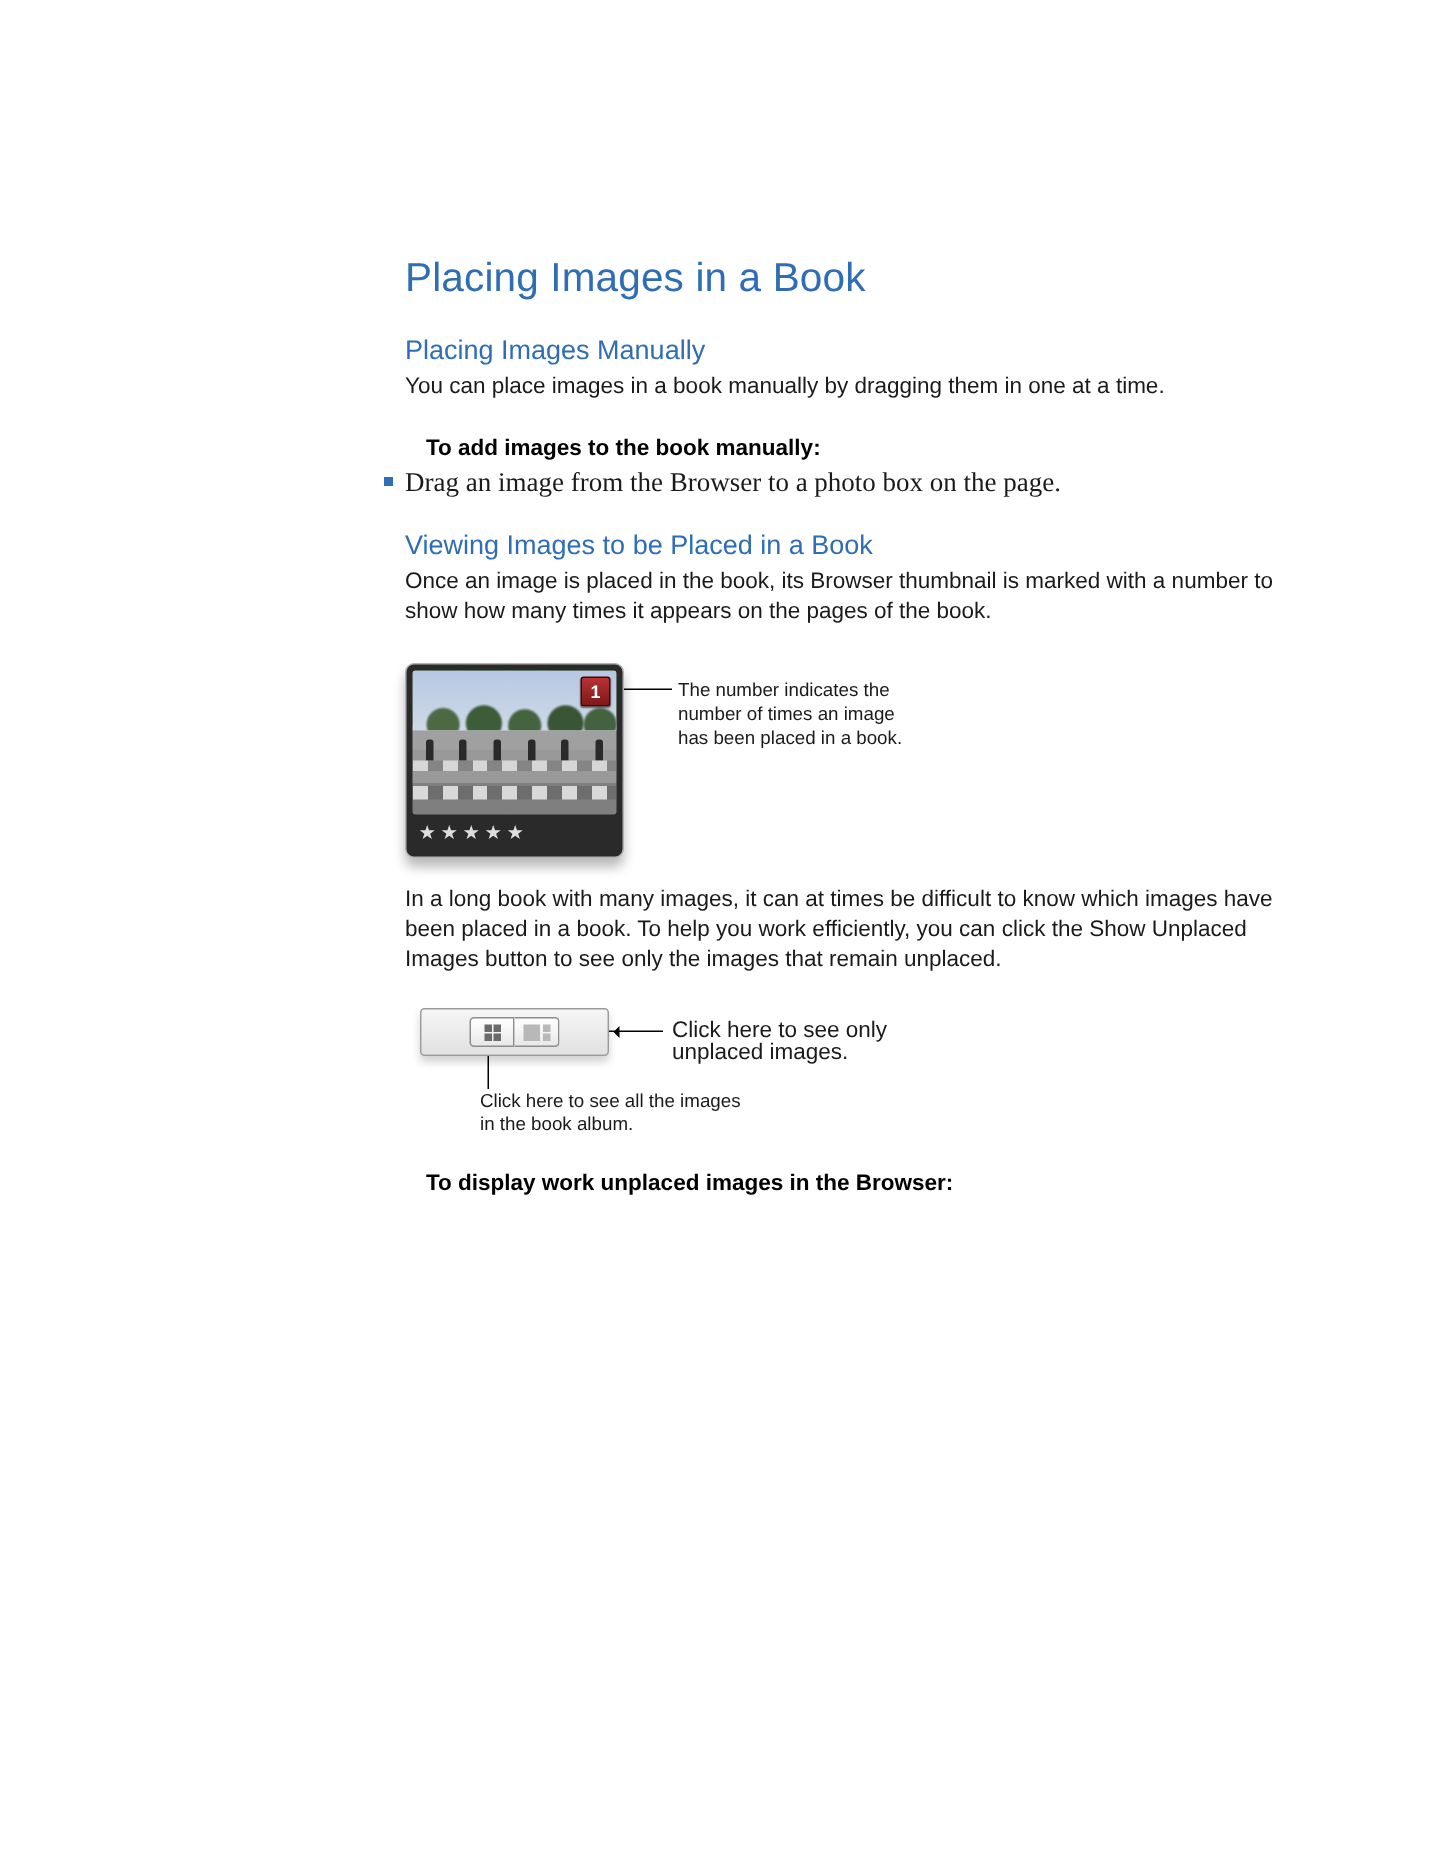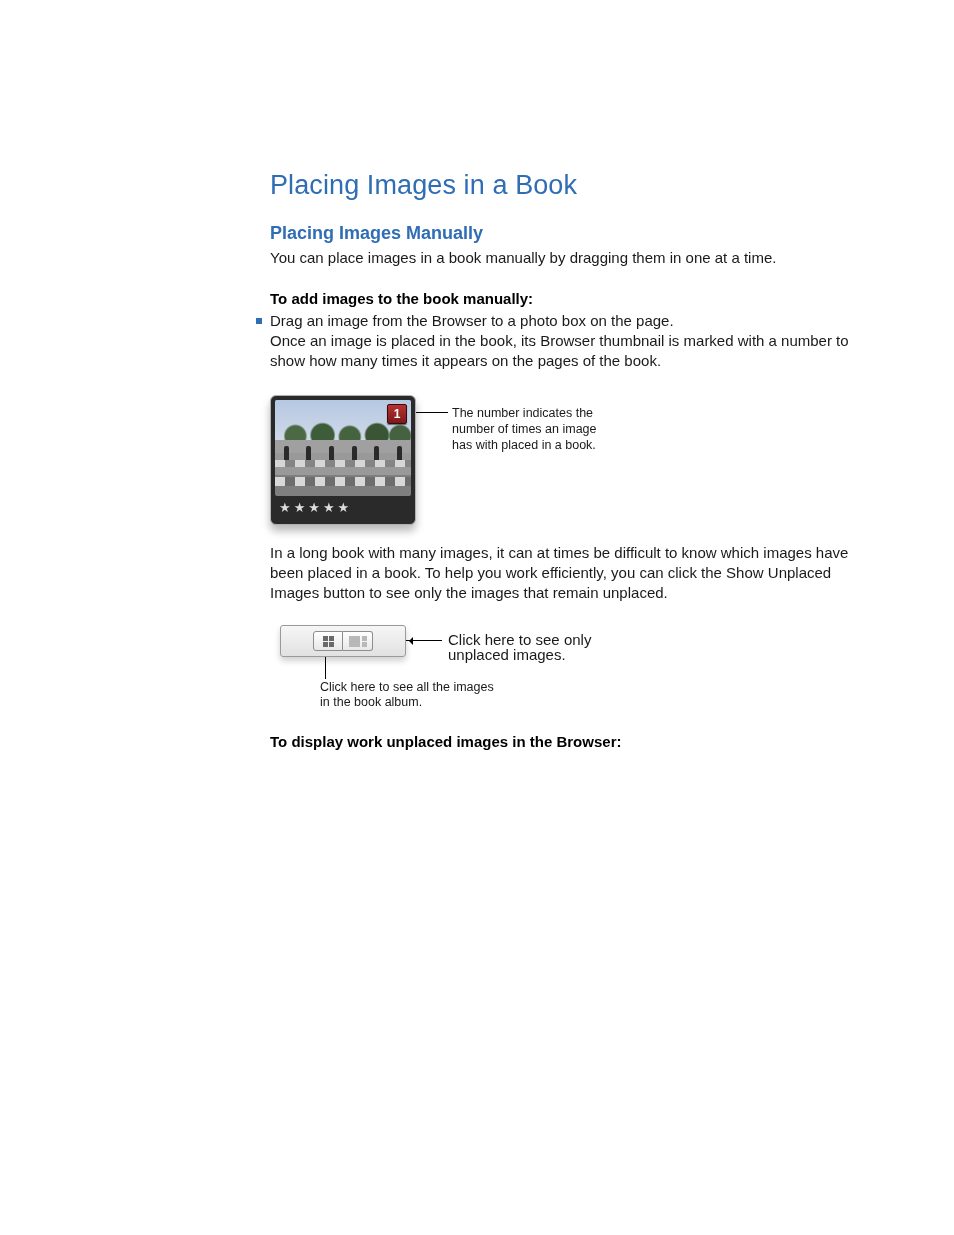--- a/index.html
+++ b/index.html
@@ -28,46 +28,47 @@
   h1.main {
     color: #2f6db5;
     font-size: 27px;
     font-weight: 400;
     margin: 0 0 8px 0;
     letter-spacing: .1px;
   }
   h2.sub {
     color: #2f6db5;
     font-size: 18px;
-    font-weight: 700;
+    font-weight: 400;
     margin: 22px 0 4px 0;
   }
   p.body {
     font-size: 15px;
     line-height: 20px;
     margin: 0 70px 4px 0;
     color: #1a1a1a;
   }
   p.task {
     font-size: 15px;
     font-weight: 700;
-    margin: 22px 0 4px 0;
+    margin: 22px 0 4px 14px;
     color: #000;
   }
   ul.bullets {
     list-style: none;
     margin: 0 70px 0 0;
     padding: 0;
   }
   ul.bullets li {
     position: relative;
     padding-left: 0px;
     margin-left: 0;
-    font-size: 15px;
+    font-size: 18px;
     line-height: 20px;
+    font-family: Liberation Serif, serif;
   }
   ul.bullets li::before {
     content: "";
     position: absolute;
     left: -14px;
     top: 7px;
     width: 6px;
     height: 6px;
     background: #2f6db5;
   }
@@ -279,41 +280,42 @@
 
   <h1 class="main">Placing Images in a Book</h1>
 
   <h2 class="sub">Placing Images Manually</h2>
   <p class="body">You can place images in a book manually by dragging them in one at a time.</p>
   <p class="task">To add images to the book manually:</p>
   <ul class="bullets">
     <li>Drag an image from the Browser to a photo box on the page.</li>
   </ul>
 
+  <h2 class="sub">Viewing Images to be Placed in a Book</h2>
   <p class="body">Once an image is placed in the book, its Browser thumbnail is marked with a number to show how many times it appears on the pages of the book.</p>
 
   <div class="fig1">
     <div class="thumb-outer">
       <div class="thumb-img">
         <div class="trees"></div>
         <div class="figures">
           <div class="person"></div>
             <div class="person"></div>
             <div class="person"></div>
           <div class="person"></div>
             <div class="person"></div>
             <div class="person"></div>
         </div>
         <div class="cross1"></div>
         <div class="cross2"></div>
         <div class="badge">1</div>
       </div>
       <div class="stars">★★★★★</div>
     </div>
-    <div class="callout1">The number indicates the number of times an image has with placed in a book.</div>
+    <div class="callout1">The number indicates the number of times an image has been placed in a book.</div>
   </div>
 
   <p class="body" style="">In a long book with many images, it can at times be difficult to know which images have been placed in a book. To help you work efficiently, you can click the Show Unplaced Images button to see only the images that remain unplaced.</p>
 
   <div class="fig2">
     <div class="toolbar">
       <div class="seg left">
         <div class="grid2">
           <div class="sq"></div>
             <div class="sq"></div>

